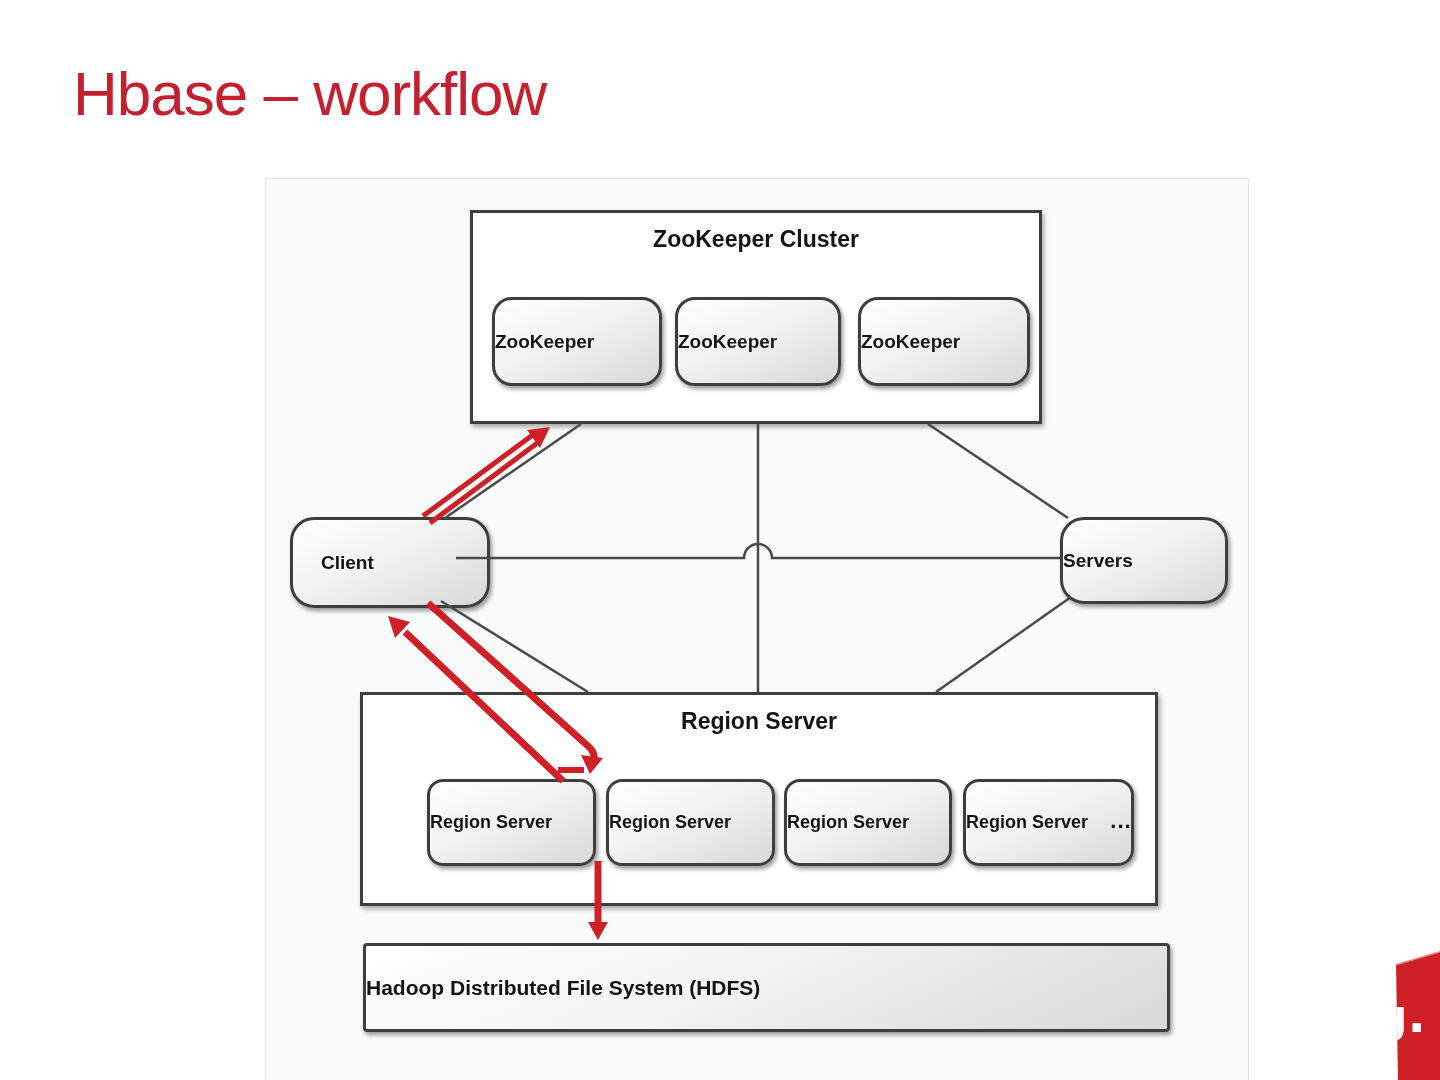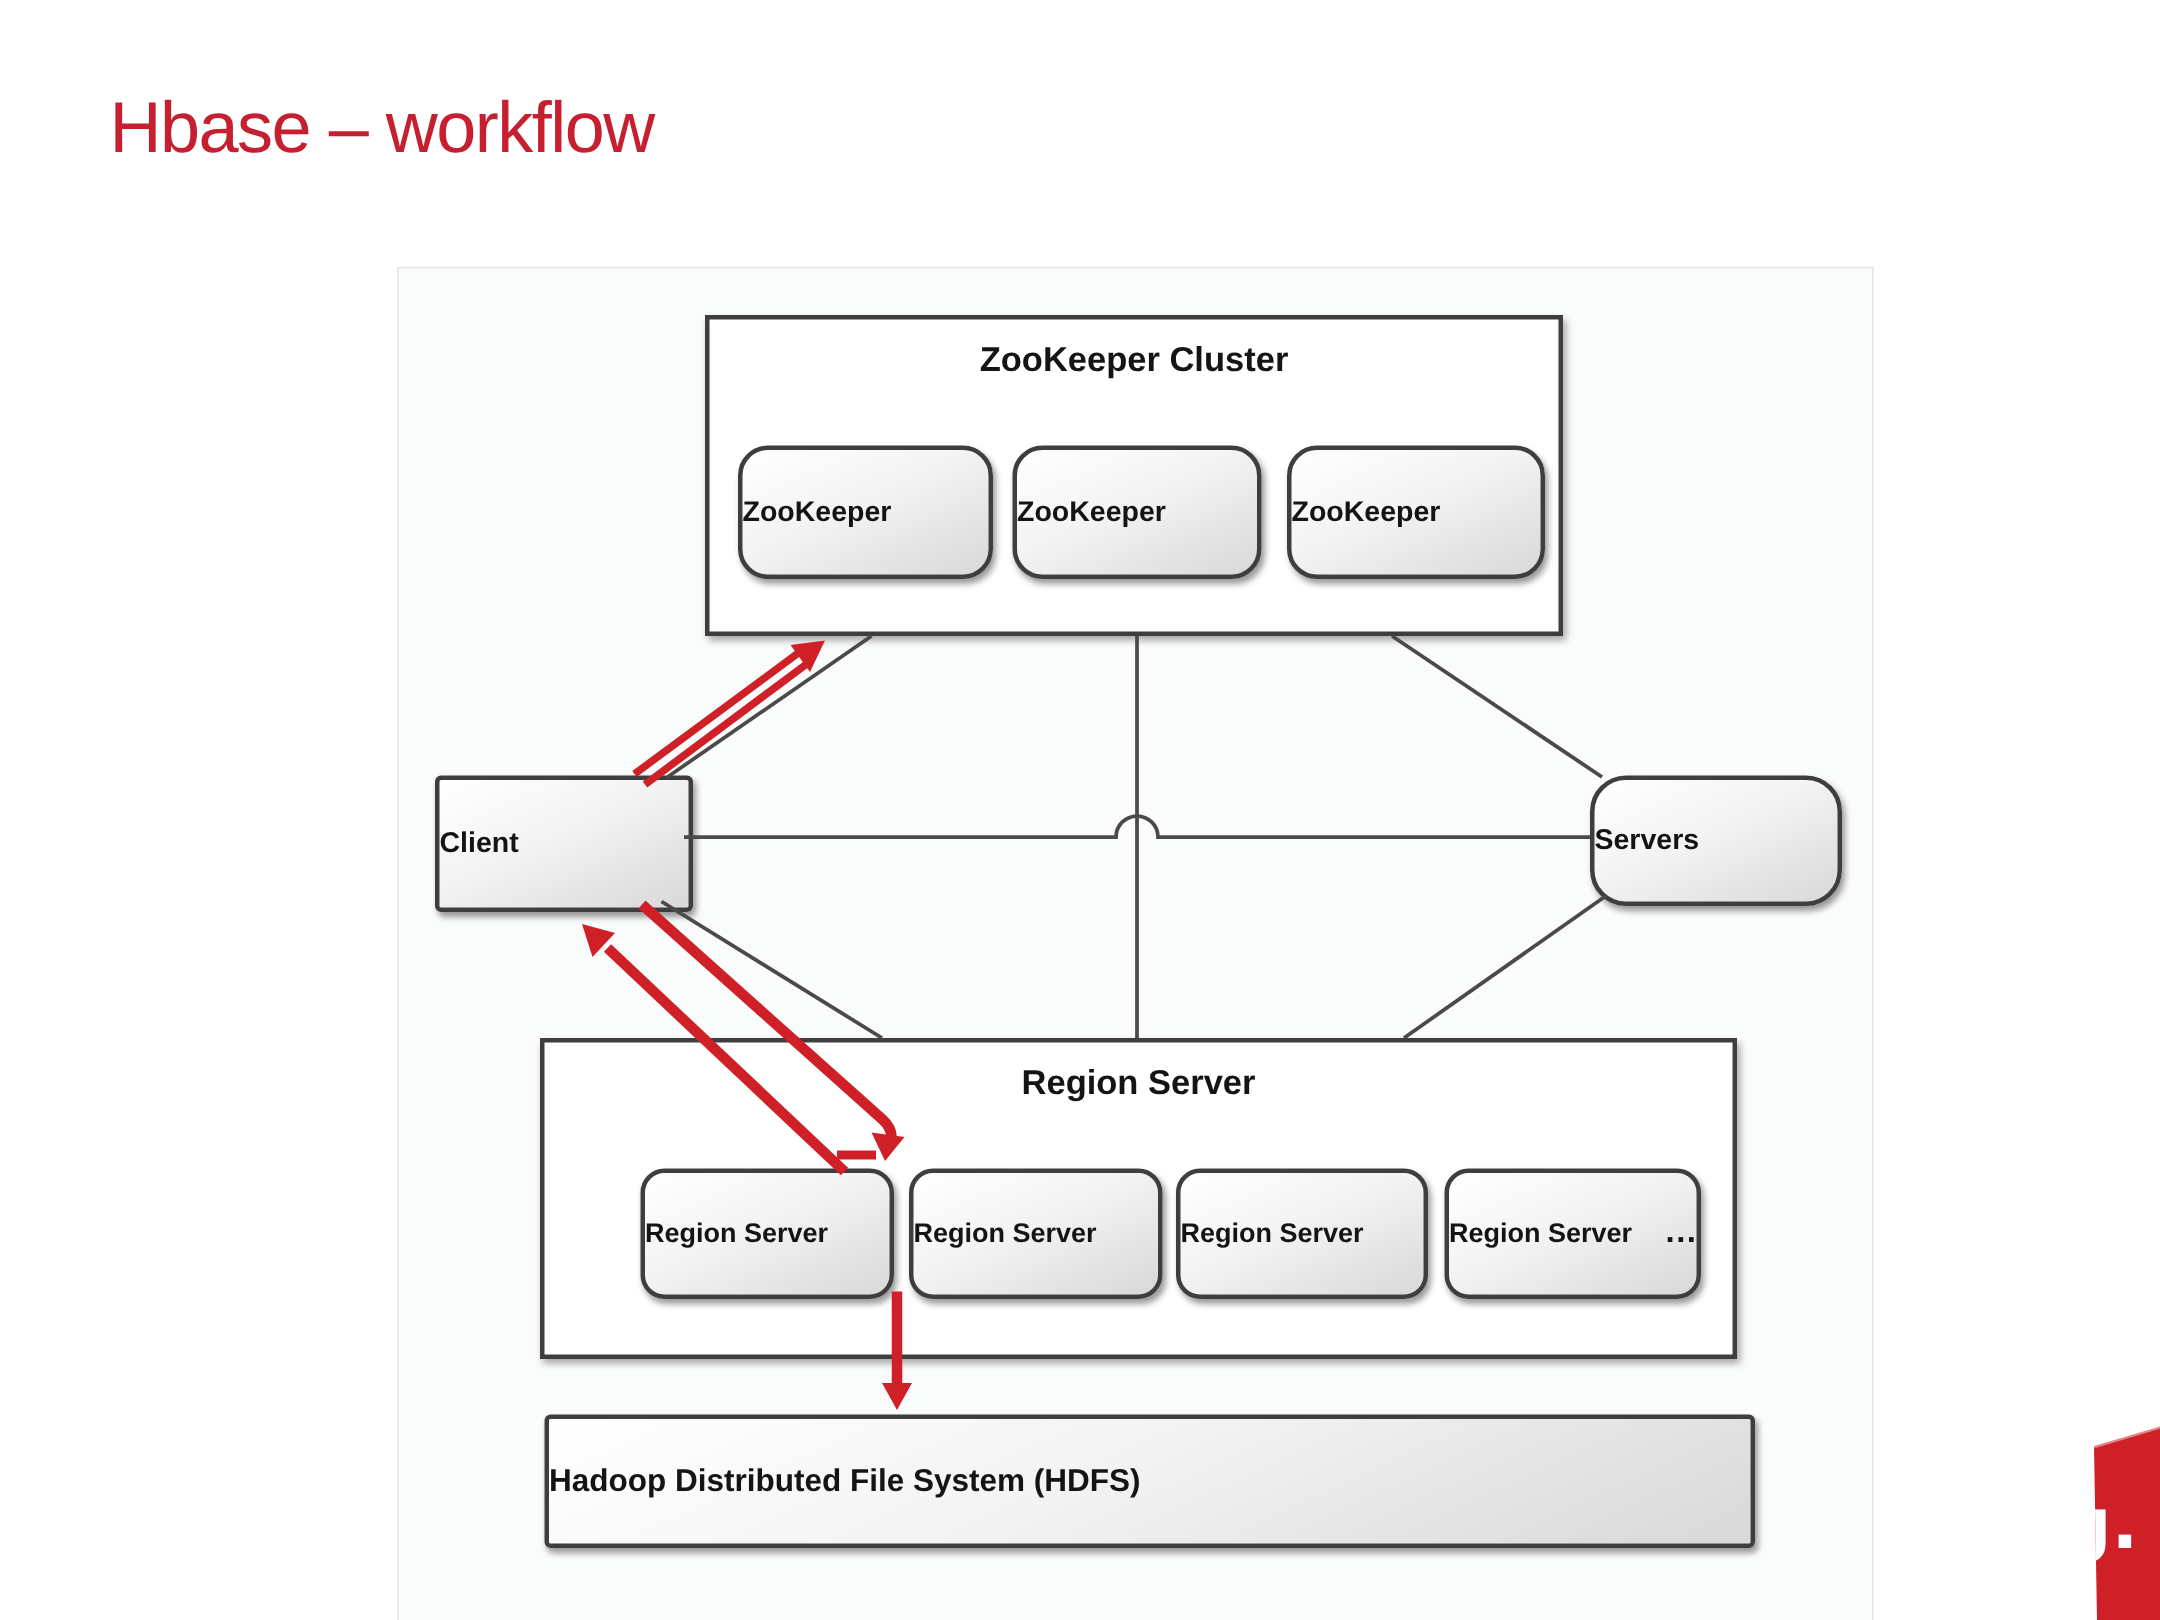--- a/index.html
+++ b/index.html
@@ -2,21 +2,21 @@
 <html style="--title-red: #c51f30; --accent-red: #cf2027; --line-gray: #4a4a4a; --node-border: #3e3e3e;"><head>
 <meta charset="utf-8">
 <style>
   html,body{margin:0;padding:0;}
   body{
     width:1440px;height:1080px;position:relative;overflow:hidden;
     background:#ffffff;font-family:"Liberation Sans",sans-serif;
   }
   .slide-title{
     position:absolute;left:73px;top:58px;
-    font-size:48px;font-weight:400;letter-spacing:-1px;
+    font-size:62px;font-weight:400;letter-spacing:-1px;
     color:var(--title-red,#c51f30);white-space:nowrap;
   }
   .diagram-container{
     position:absolute;left:265px;top:178px;width:982px;height:902px;
     background:#fafbfb;border:1px solid #e4e4e4;border-bottom:none;
   }
   .group-box{
     position:absolute;background:#ffffff;
     border:3px solid var(--node-border,#3e3e3e);
     box-shadow:2px 3px 5px rgba(0,0,0,0.35);
@@ -59,21 +59,21 @@
 <div class="node" style="left:492px;top:297px;width:164px;height:83px;">
   <span>ZooKeeper</span>
 </div>
 <div class="node" style="left:675px;top:297px;width:160px;height:83px;">
   <span>ZooKeeper</span>
 </div>
 <div class="node" style="left:858px;top:297px;width:166px;height:83px;">
   <span>ZooKeeper</span>
 </div>
 
-<div class="node" style="left:290px;top:517px;width:166px;height:85px;border-radius:4px;">
+<div class="node" style="left:290px;top:517px;width:166px;height:85px;border-radius:24px;padding-left:28px;">
   <span>Client</span>
 </div>
 <div class="node" style="left:1060px;top:517px;width:162px;height:81px;border-radius:24px;">
   <span>Servers</span>
 </div>
 
 <div class="group-box" style="left:360px;top:692px;width:792px;height:208px;">
   <div class="group-label">Region Server</div>
 </div>
 <div class="node small" style="left:382px;top:779px;width:163px;height:81px;">

